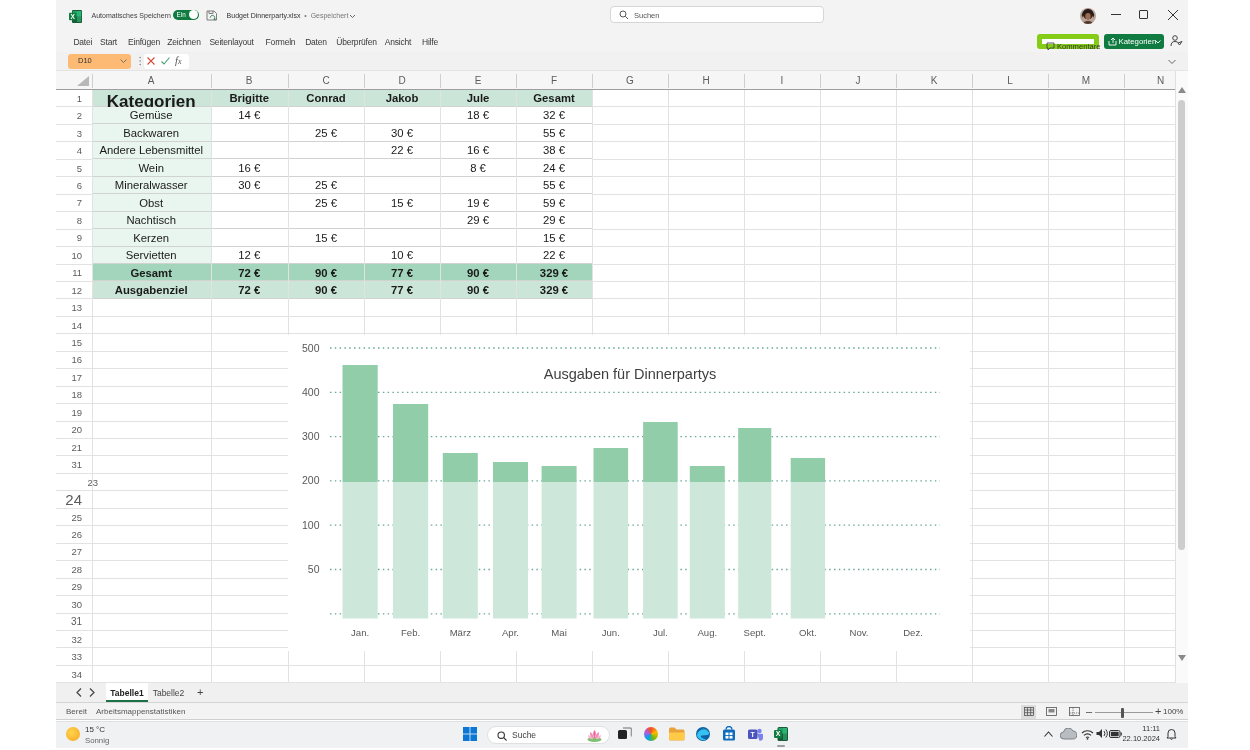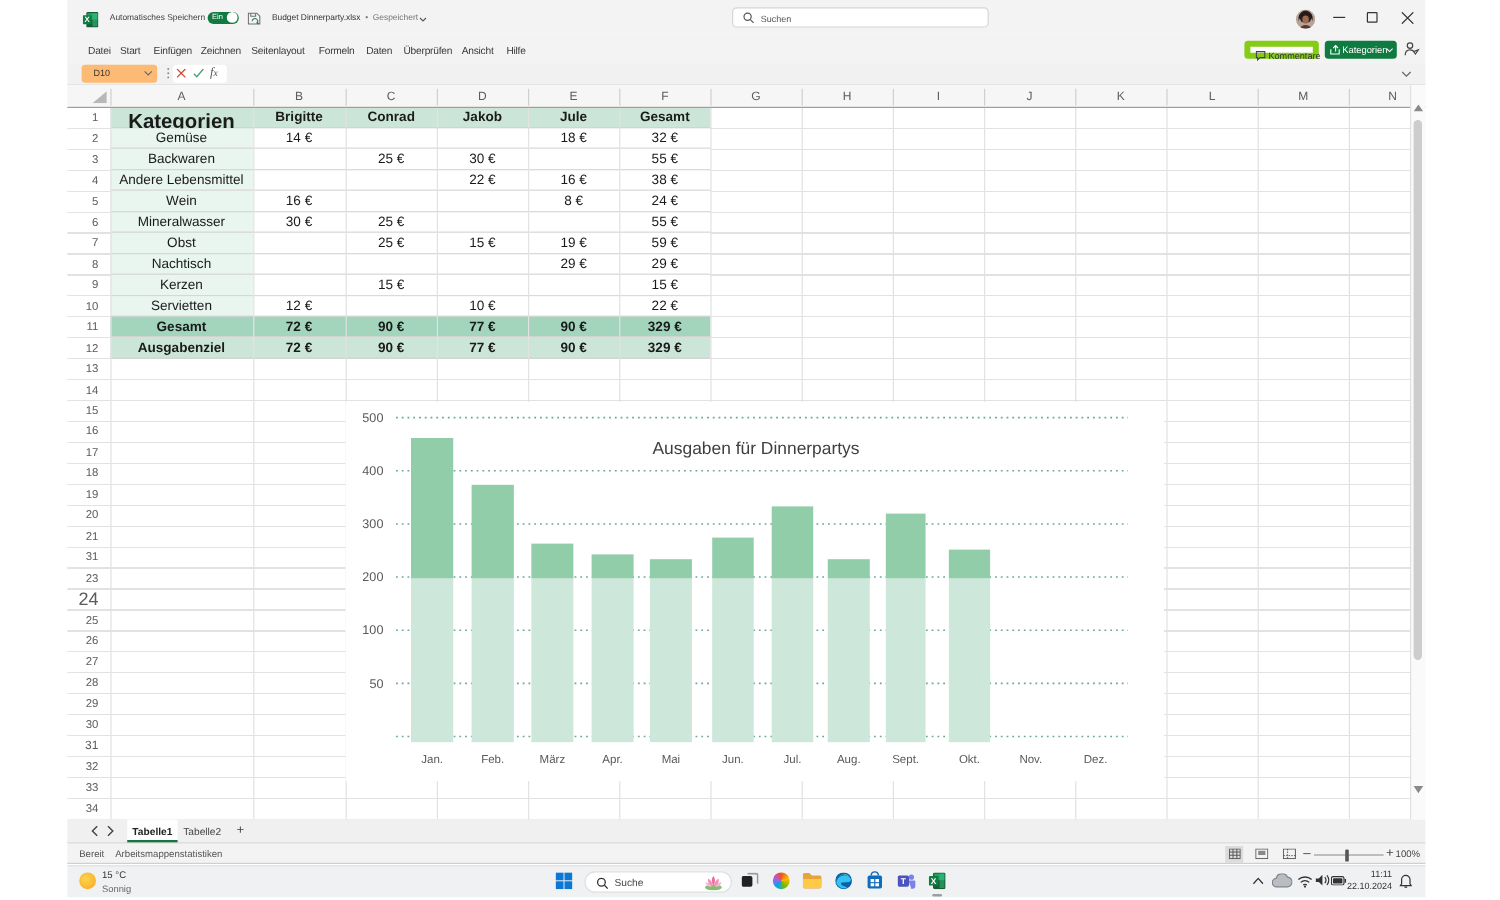--- a/index.html
+++ b/index.html
@@ -161,21 +161,21 @@
 <div class="ab" style="left:0;top:298.9px;width:26px;height:17.45px;display:flex;align-items:center;justify-content:flex-end;font-size:9.5px;color:#5c5c5c;">13</div>
 <div class="ab" style="left:0;top:316.35px;width:26px;height:17.45px;display:flex;align-items:center;justify-content:flex-end;font-size:9.5px;color:#5c5c5c;">14</div>
 <div class="ab" style="left:0;top:333.79999999999995px;width:26px;height:17.45px;display:flex;align-items:center;justify-content:flex-end;font-size:9.5px;color:#5c5c5c;">15</div>
 <div class="ab" style="left:0;top:351.25px;width:26px;height:17.45px;display:flex;align-items:center;justify-content:flex-end;font-size:9.5px;color:#5c5c5c;">16</div>
 <div class="ab" style="left:0;top:368.7px;width:26px;height:17.45px;display:flex;align-items:center;justify-content:flex-end;font-size:9.5px;color:#5c5c5c;">17</div>
 <div class="ab" style="left:0;top:386.15px;width:26px;height:17.45px;display:flex;align-items:center;justify-content:flex-end;font-size:9.5px;color:#5c5c5c;">18</div>
 <div class="ab" style="left:0;top:403.59999999999997px;width:26px;height:17.45px;display:flex;align-items:center;justify-content:flex-end;font-size:9.5px;color:#5c5c5c;">19</div>
 <div class="ab" style="left:0;top:421.05px;width:26px;height:17.45px;display:flex;align-items:center;justify-content:flex-end;font-size:9.5px;color:#5c5c5c;">20</div>
 <div class="ab" style="left:0;top:438.5px;width:26px;height:17.45px;display:flex;align-items:center;justify-content:flex-end;font-size:9.5px;color:#5c5c5c;">21</div>
 <div class="ab" style="left:0;top:455.95px;width:26px;height:17.45px;display:flex;align-items:center;justify-content:flex-end;font-size:9.5px;color:#5c5c5c;">31</div>
-<div class="ab" style="left:0;top:473.4px;width:26px;height:17.45px;display:flex;align-items:center;justify-content:flex-end;font-size:9.5px;color:#5c5c5c;">23</div>
+<div class="ab" style="left:16px;top:473.4px;width:26px;height:17.45px;display:flex;align-items:center;justify-content:flex-end;font-size:9.5px;color:#5c5c5c;">23</div>
 <div class="ab" style="left:0;top:490.84999999999997px;width:26px;height:17.45px;display:flex;align-items:center;justify-content:flex-end;font-size:15px;color:#5c5c5c;">24</div>
 <div class="ab" style="left:0;top:508.29999999999995px;width:26px;height:17.45px;display:flex;align-items:center;justify-content:flex-end;font-size:9.5px;color:#5c5c5c;">25</div>
 <div class="ab" style="left:0;top:525.75px;width:26px;height:17.45px;display:flex;align-items:center;justify-content:flex-end;font-size:9.5px;color:#5c5c5c;">26</div>
 <div class="ab" style="left:0;top:543.2px;width:26px;height:17.45px;display:flex;align-items:center;justify-content:flex-end;font-size:9.5px;color:#5c5c5c;">27</div>
 <div class="ab" style="left:0;top:560.65px;width:26px;height:17.45px;display:flex;align-items:center;justify-content:flex-end;font-size:9.5px;color:#5c5c5c;">28</div>
 <div class="ab" style="left:0;top:578.0999999999999px;width:26px;height:17.45px;display:flex;align-items:center;justify-content:flex-end;font-size:9.5px;color:#5c5c5c;">29</div>
 <div class="ab" style="left:0;top:595.55px;width:26px;height:17.45px;display:flex;align-items:center;justify-content:flex-end;font-size:9.5px;color:#5c5c5c;">30</div>
 <div class="ab" style="left:0;top:613.0px;width:26px;height:17.45px;display:flex;align-items:center;justify-content:flex-end;font-size:10px;color:#5c5c5c;">31</div>
 <div class="ab" style="left:0;top:630.4499999999999px;width:26px;height:17.45px;display:flex;align-items:center;justify-content:flex-end;font-size:9.5px;color:#5c5c5c;">32</div>
 <div class="ab" style="left:0;top:647.9px;width:26px;height:17.45px;display:flex;align-items:center;justify-content:flex-end;font-size:9.5px;color:#5c5c5c;">33</div>

